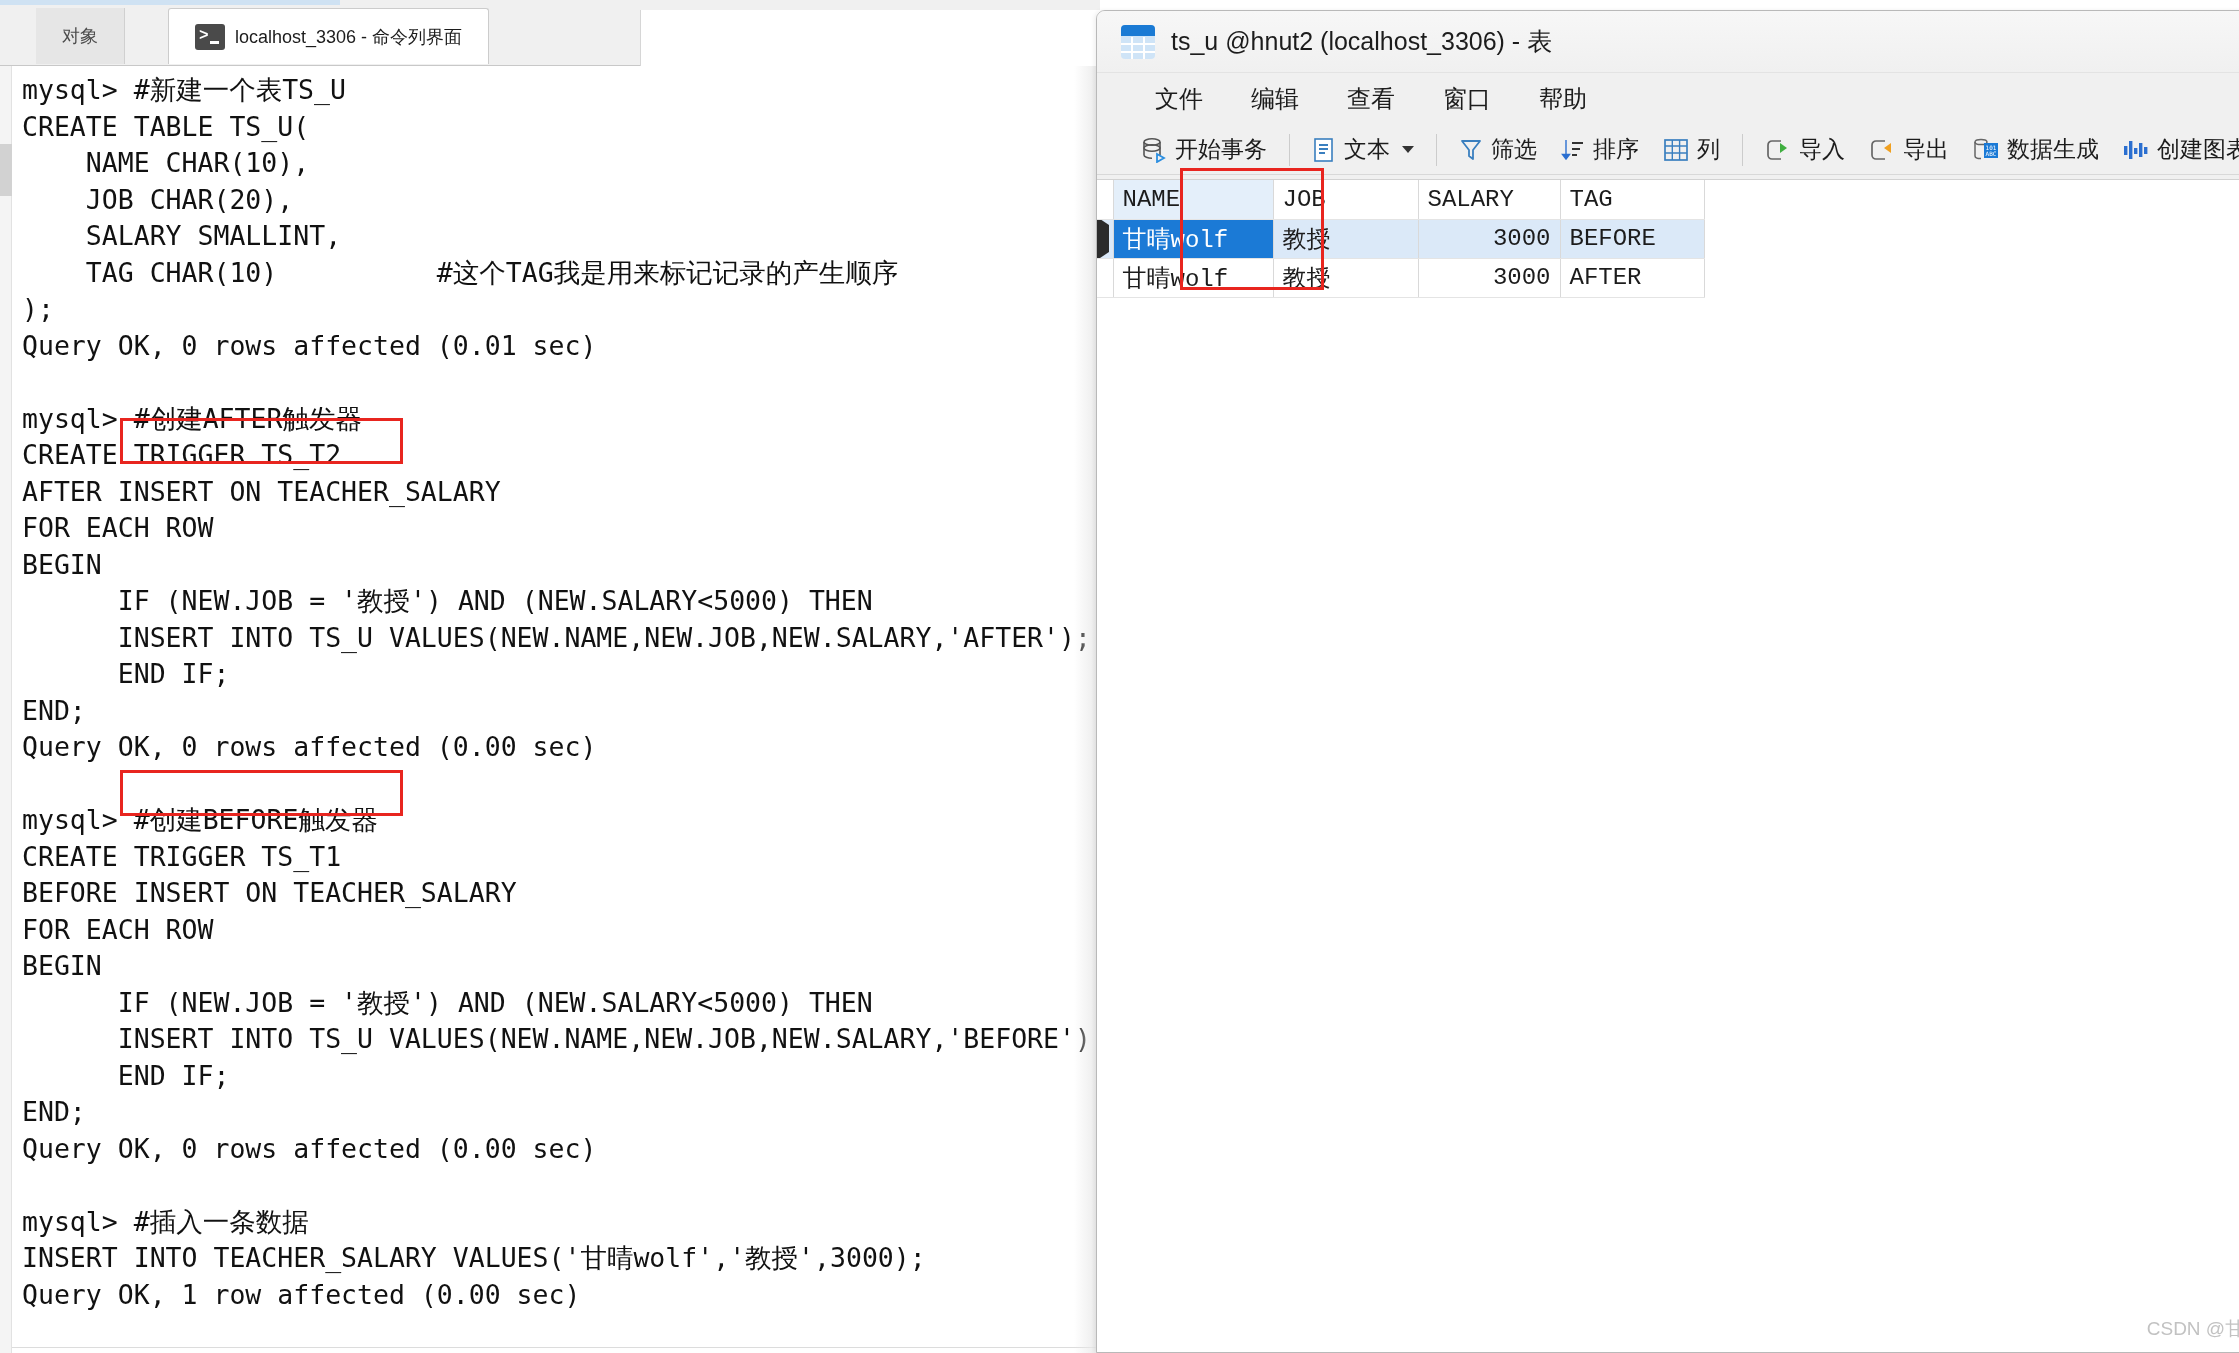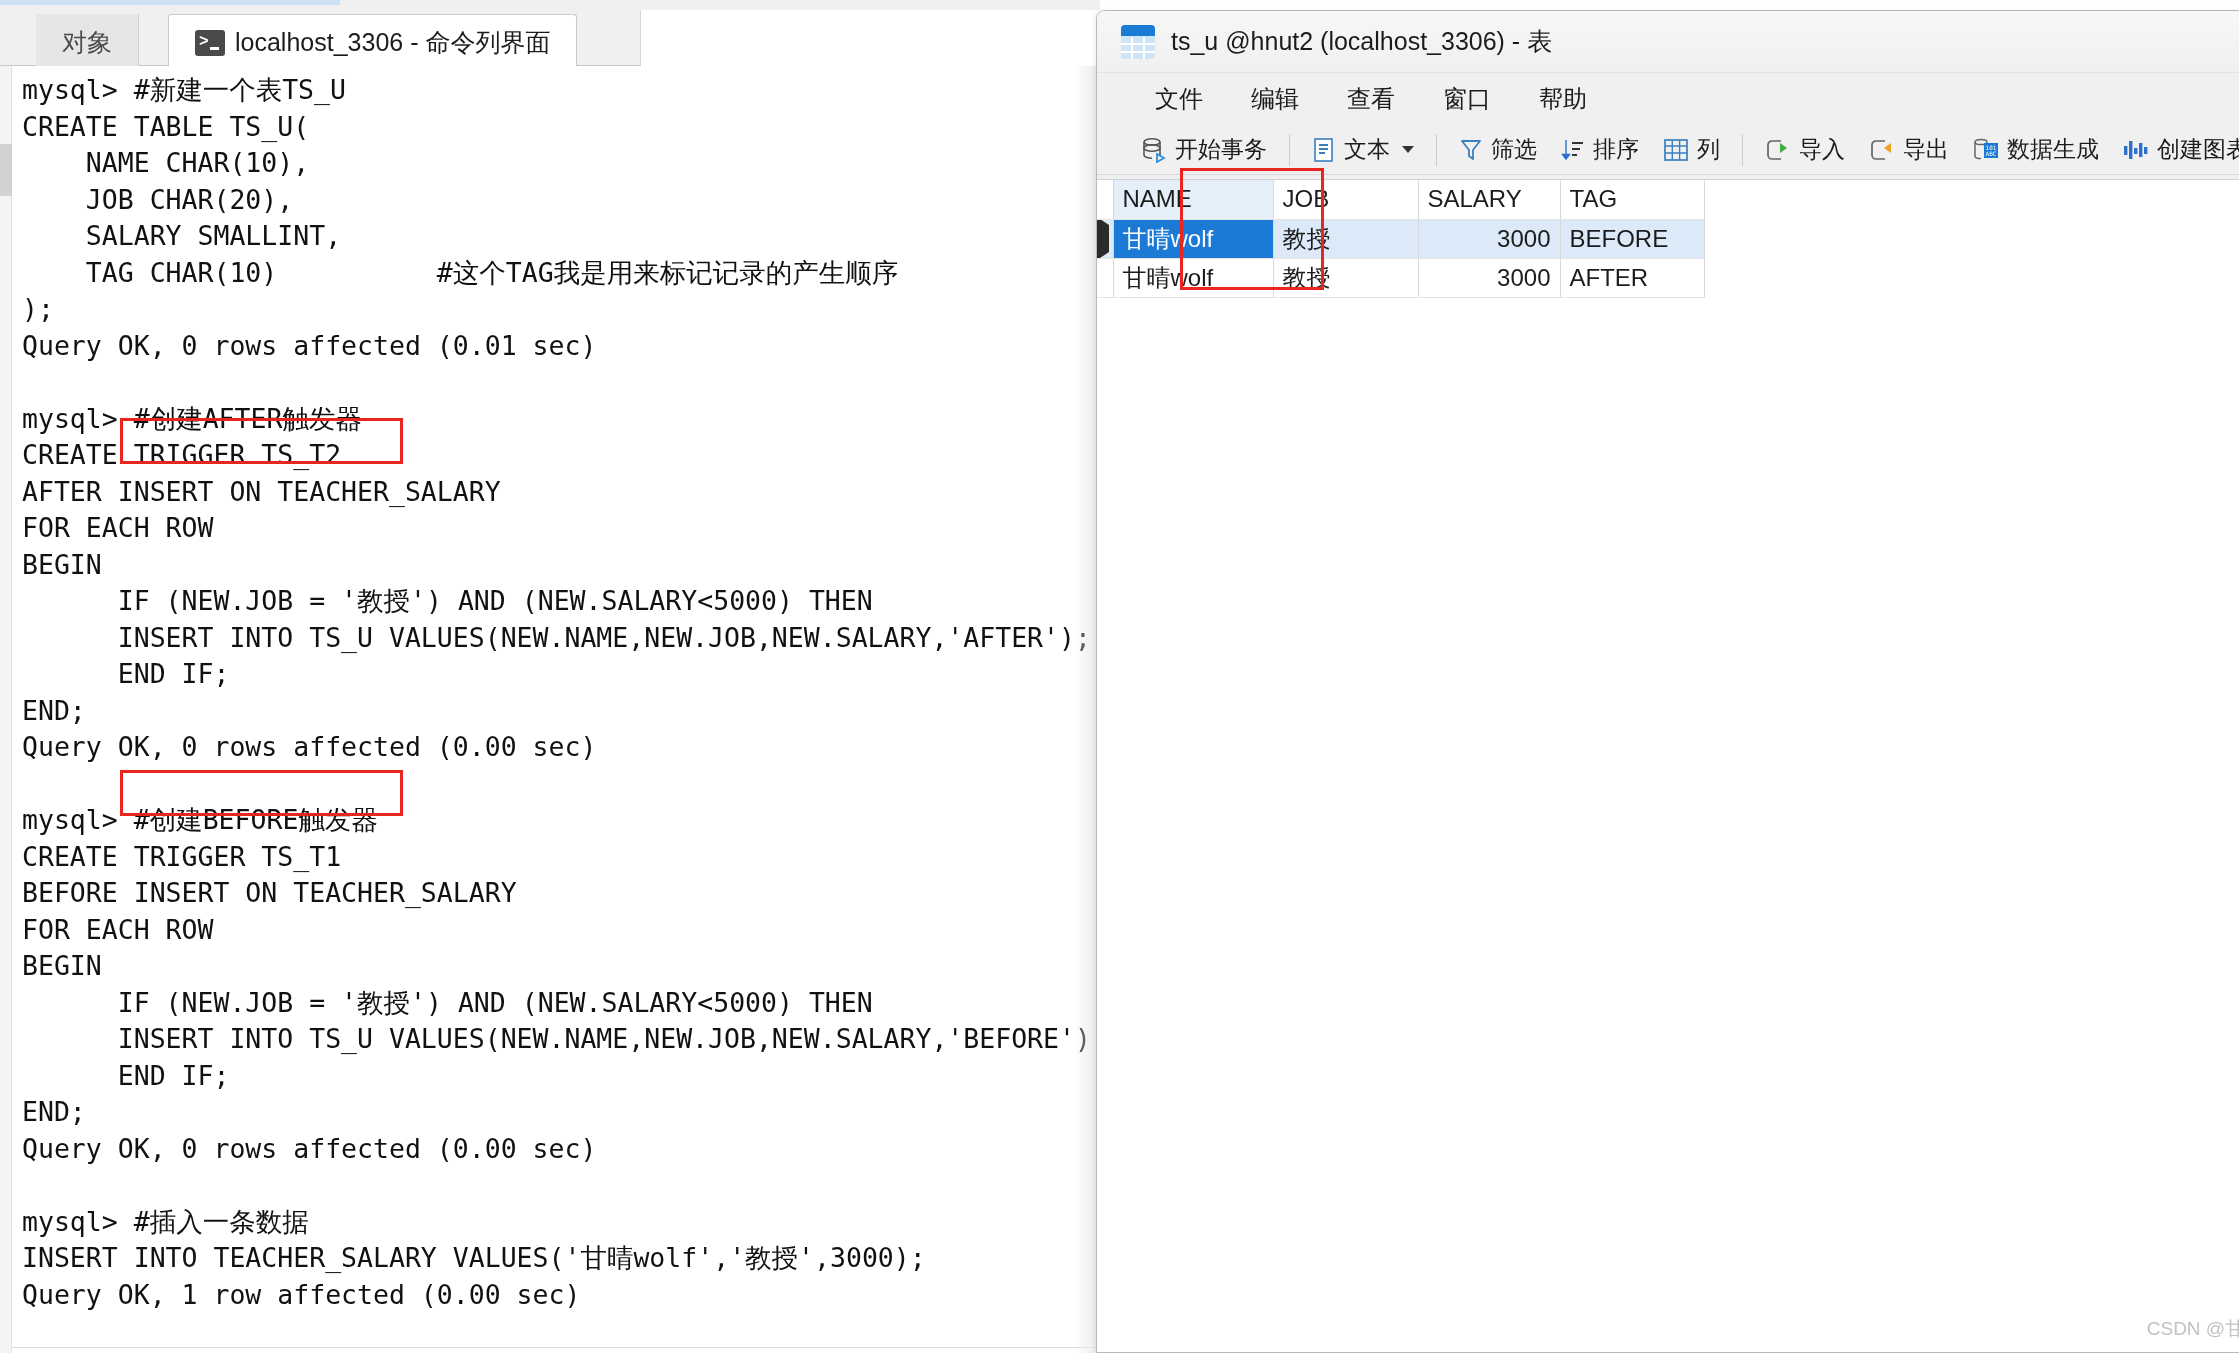--- a/index.html
+++ b/index.html
@@ -38,27 +38,27 @@
   }
   .tabstrip-top-accent {
     position: absolute;
     left: 0; top: 0;
     width: 340px; height: 5px;
     background: #cfe2f3;
   }
 
   .tab {
     position: absolute;
-    top: 14px;
+    top: 8px;
     height: 56px;
     display: flex;
     align-items: center;
     gap: 10px;
     padding: 0 26px;
-    font-size: 25px;
+    font-size: 18px;
     color: #4b4b4b;
     white-space: nowrap;
   }
   .tab.inactive {
     left: 36px;
     background: #e6e6e6;
     border-right: 1px solid #d0d0d0;
   }
   .tab.active {
     left: 168px;
@@ -271,20 +271,21 @@
   }
 
   
   .nav-grid {
     position: absolute;
     left: 0; top: 168px;
     width: 1143px;
     height: 1175px;
     background: #ffffff;
     border-top: 1px solid #d2d2d2;
+    font-family: Liberation Mono, monospace;
   }
   .grid-table {
     border-collapse: collapse;
     table-layout: fixed;
     font-size: 24px;
     color: #1c1c1c;
   }
   .grid-table th, .grid-table td {
     border-right: 1px solid #d9d9d9;
     border-bottom: 1px solid #e4e4e4;

